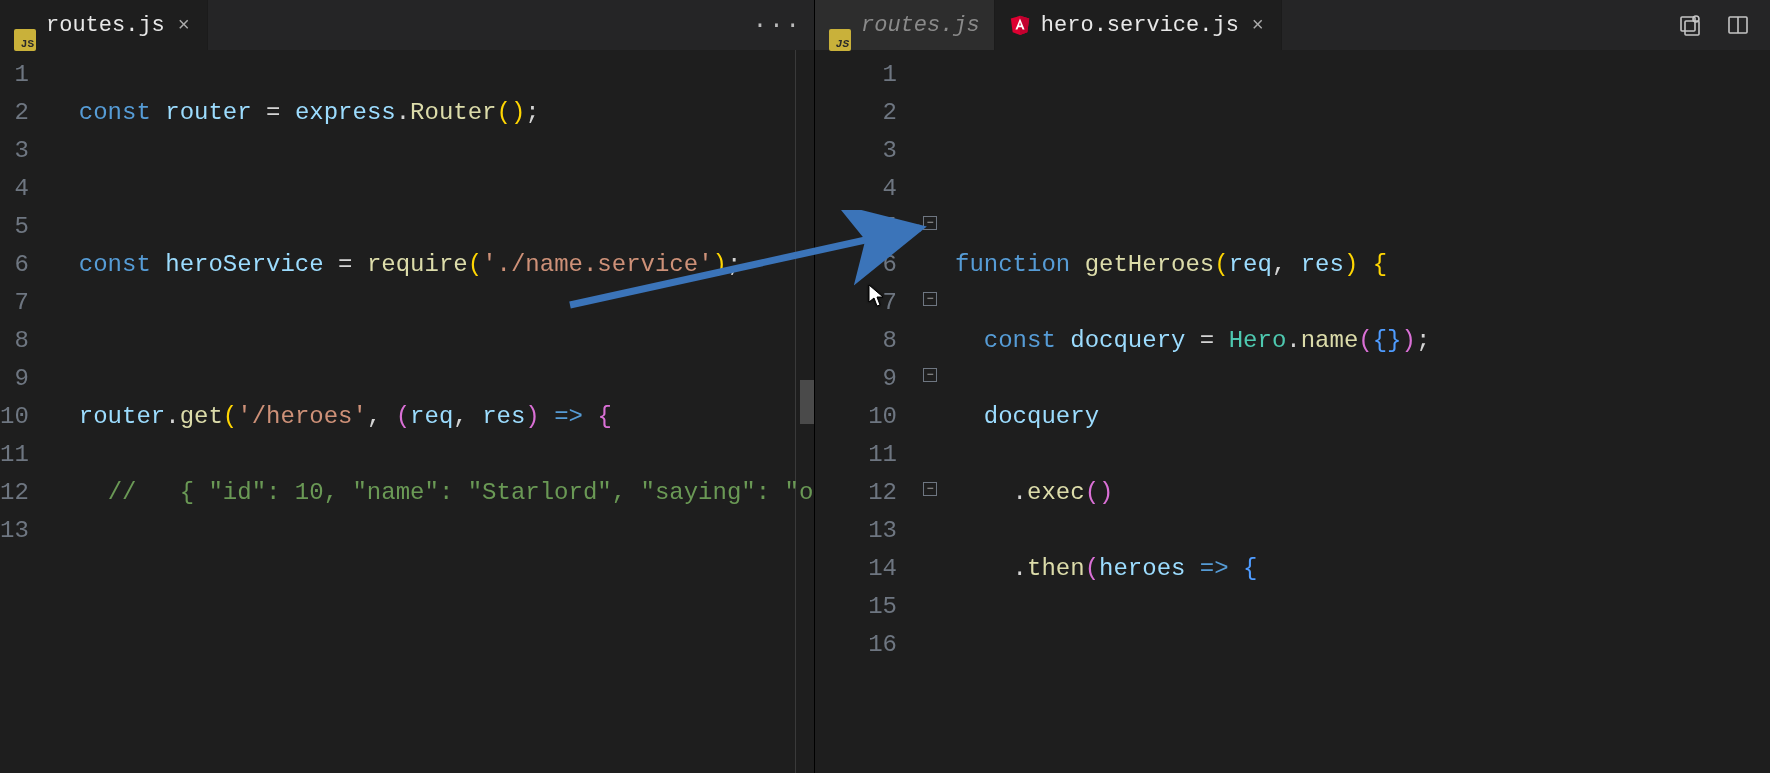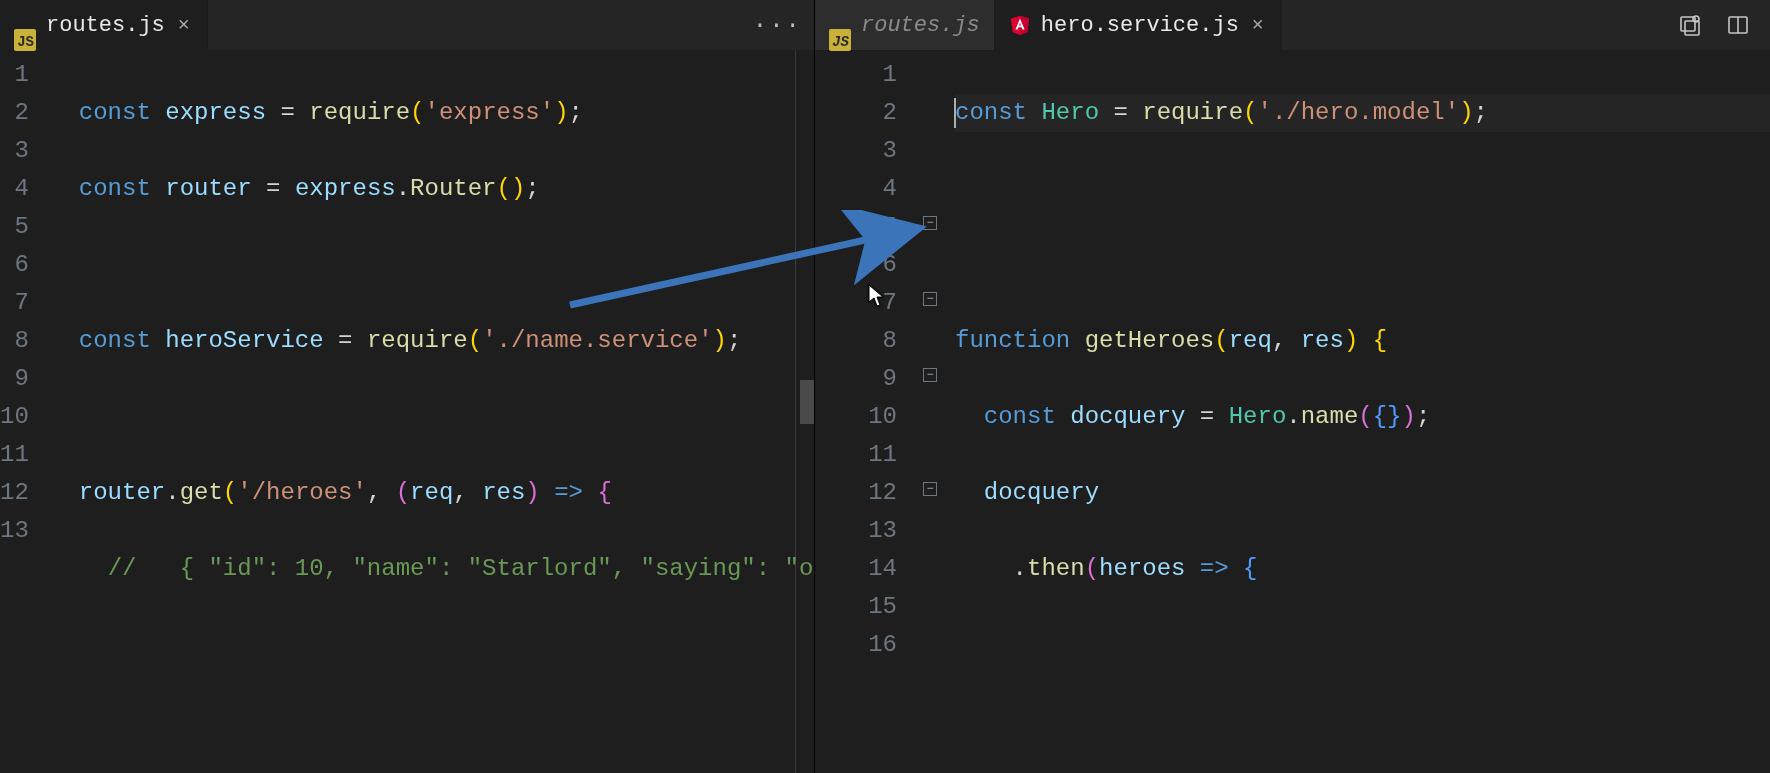--- a/index.html
+++ b/index.html
@@ -48,21 +48,21 @@
   .tab .close {
     width: 18px; height: 18px;
     display: inline-flex; align-items: center; justify-content: center;
     font-size: 20px; color: #aaa;
     border-radius: 3px;
   }
   .js-badge {
     width: 22px; height: 22px;
     background: #c9b13a;
     color: #2a2a2a;
-    font-size: 14px;
+    font-size: 11px;
     font-weight: 700;
     display: inline-flex;
     align-items: flex-end;
     justify-content: flex-end;
     padding: 0 2px 1px 0;
     border-radius: 2px;
     margin-top: 29px;
   }
   .ng-badge {
     width: 22px; height:22px;
@@ -189,21 +189,20 @@
       <div class="ln">6</div>
       <div class="ln">7</div>
       <div class="ln">8</div>
       <div class="ln">9</div>
       <div class="ln">10</div>
       <div class="ln">11</div>
       <div class="ln">12</div>
       <div class="ln">13</div>
     </div>
     <div class="code">
-<div class="line"><span class="kw">const</span> <span class="var">express</span><span class="op"> = </span><span class="fn">require</span><span class="pn-y">(</span><span class="str">'express'</span><span class="pn-y">)</span><span class="pn">;</span></div>
 <div class="line"><span class="kw">const</span> <span class="var">router</span><span class="op"> = </span><span class="var">express</span><span class="pn">.</span><span class="fn">Router</span><span class="pn-y">()</span><span class="pn">;</span></div>
 <div class="line"></div>
 <div class="line"><span class="kw">const</span> <span class="var">heroService</span><span class="op"> = </span><span class="fn">require</span><span class="pn-y">(</span><span class="str">'./name.service'</span><span class="pn-y">)</span><span class="pn">;</span></div>
 <div class="line"></div>
 <div class="line"><span class="var">router</span><span class="pn">.</span><span class="fn">get</span><span class="pn-y">(</span><span class="str">'/heroes'</span><span class="pn">, </span><span class="pn-p">(</span><span class="var">req</span><span class="pn">, </span><span class="var">res</span><span class="pn-p">)</span><span class="kw"> =&gt; </span><span class="pn-p">{</span></div>
 <div class="line">  <span class="cmt">//   { "id": 10, "name": "Starlord", "saying": "oh ye</span></div>
 
 
 
 
@@ -267,26 +266,26 @@
       <div class="ln">16</div>
     </div>
 
     <div style="position:absolute; left:108px; top:6px; width:18px;">
       <div class="fold-mark" style="top:160px;">−</div>
       <div class="fold-mark" style="top:236px;">−</div>
       <div class="fold-mark" style="top:312px;">−</div>
       <div class="fold-mark" style="top:426px;">−</div>
     </div>
     <div class="code">
-<div class="line hl-line" style="position:relative;"><span class="caret"></span><span class="kw">const</span> <span class="type">Hero</span><span class="op"> = </span><span class="fn">require</span><span class="pn-y">(</span><span class="str">'./hero.model'</span><span class="pn-y">)</span><span class="pn">;</span></div>
 <div class="line"></div>
 <div class="line"></div>
 <div class="line"><span class="kw">function</span> <span class="fn">getHeroes</span><span class="pn-y">(</span><span class="var">req</span><span class="pn">, </span><span class="var">res</span><span class="pn-y">)</span><span> </span><span class="pn-y">{</span></div>
 <div class="line">  <span class="kw">const</span> <span class="var">docquery</span><span class="op"> = </span><span class="type">Hero</span><span class="pn">.</span><span class="fn">name</span><span class="pn-p">(</span><span class="pn-b">{}</span><span class="pn-p">)</span><span class="pn">;</span></div>
 <div class="line">  <span class="var">docquery</span></div>
+<div class="line">    <span class="pn">.</span><span class="fn">exec</span><span class="pn-p">()</span></div>
 <div class="line">    <span class="pn">.</span><span class="fn">then</span><span class="pn-p">(</span><span class="var">heroes</span><span class="kw"> =&gt; </span><span class="pn-b">{</span></div>
 
 
 
 
 
 
 
     </div>
   </div>

